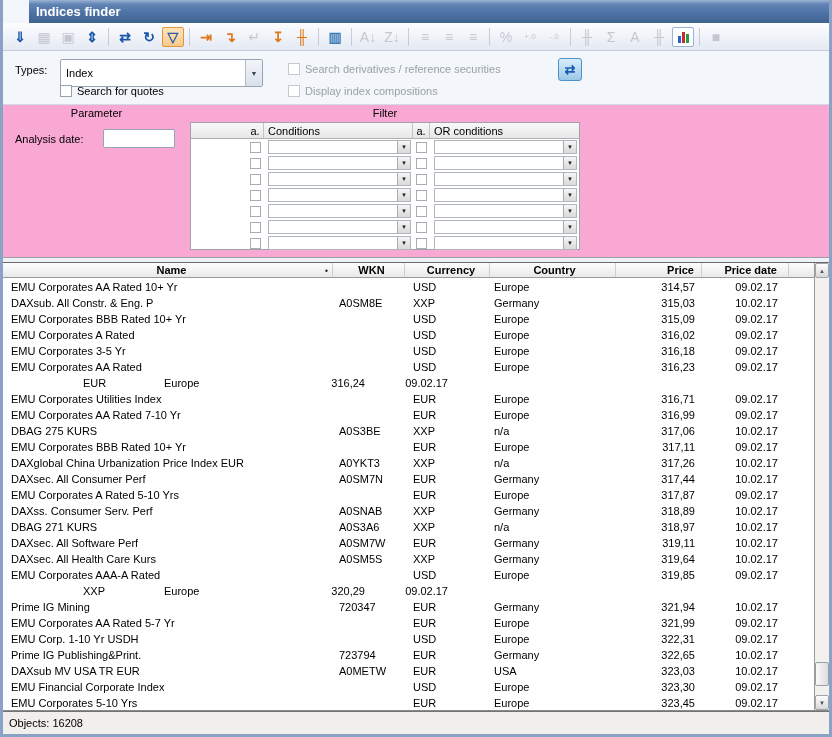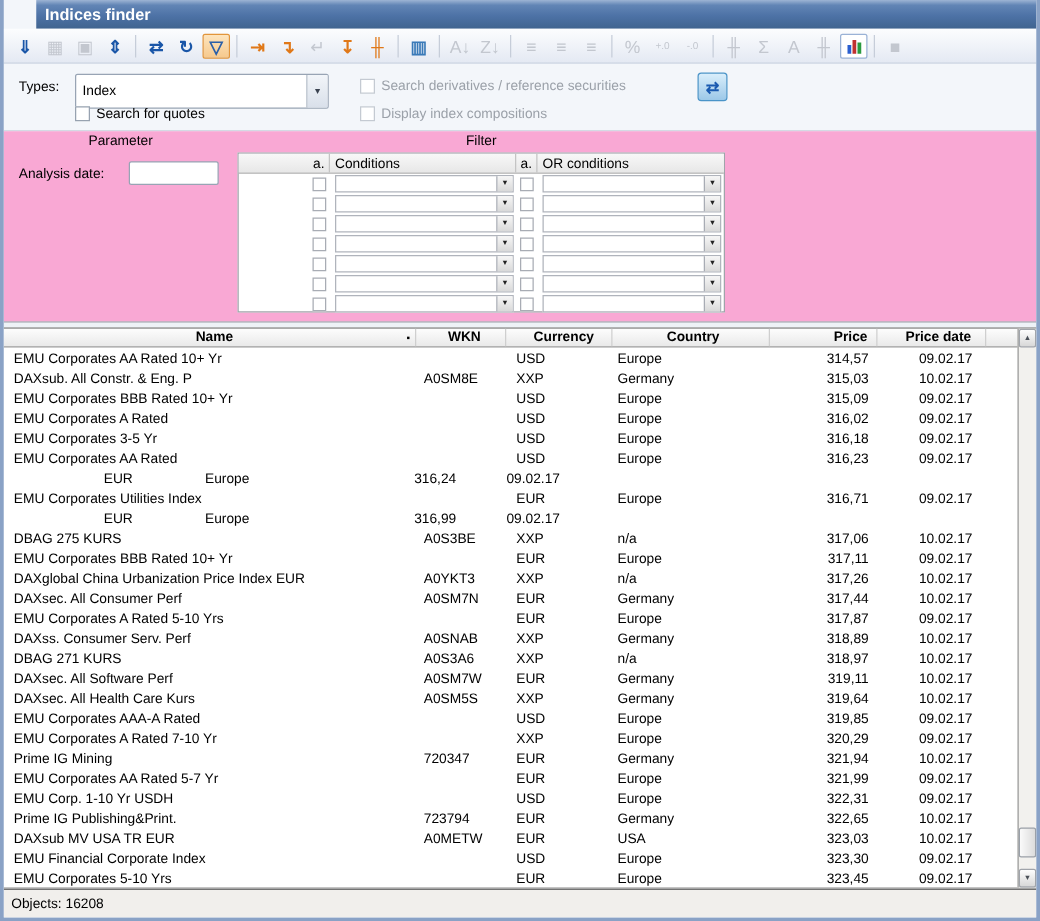--- a/index.html
+++ b/index.html
@@ -408,20 +408,21 @@
         <div class="grow">
           <div class="gc c0">EMU Corporates Utilities Index</div>
           <div class="gc c1"></div>
           <div class="gc c2">EUR</div>
           <div class="gc c3">Europe</div>
           <div class="gc c4">316,71</div>
           <div class="gc c5">09.02.17</div>
           <div class="gc gfiller"></div>
         </div>
         <div class="grow">
+          <div class="gc c0">EMU Corporates AA Rated 7-10 Yr</div>
           <div class="gc c1"></div>
           <div class="gc c2">EUR</div>
           <div class="gc c3">Europe</div>
           <div class="gc c4">316,99</div>
           <div class="gc c5">09.02.17</div>
           <div class="gc gfiller"></div>
         </div>
         <div class="grow">
           <div class="gc c0">DBAG 275 KURS</div>
           <div class="gc c1">A0S3BE</div>
@@ -506,21 +507,20 @@
         <div class="grow">
           <div class="gc c0">EMU Corporates AAA-A Rated</div>
           <div class="gc c1"></div>
           <div class="gc c2">USD</div>
           <div class="gc c3">Europe</div>
           <div class="gc c4">319,85</div>
           <div class="gc c5">09.02.17</div>
           <div class="gc gfiller"></div>
         </div>
         <div class="grow">
-          <div class="gc c0">EMU Corporates A Rated 7-10 Yr</div>
           <div class="gc c1"></div>
           <div class="gc c2">XXP</div>
           <div class="gc c3">Europe</div>
           <div class="gc c4">320,29</div>
           <div class="gc c5">09.02.17</div>
           <div class="gc gfiller"></div>
         </div>
         <div class="grow">
           <div class="gc c0">Prime IG Mining</div>
           <div class="gc c1">720347</div>

